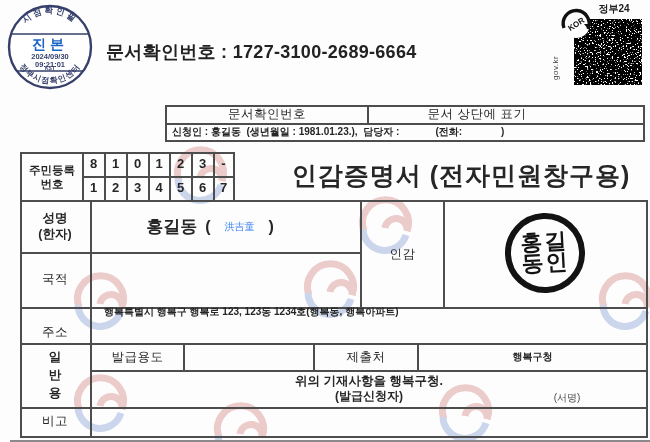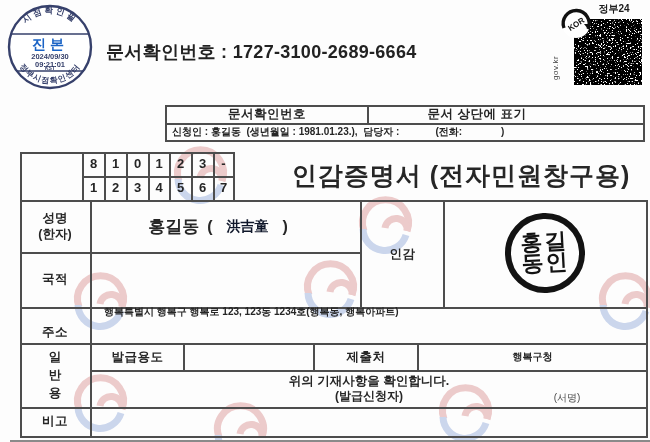--- a/index.html
+++ b/index.html
@@ -4,21 +4,21 @@
 <style>
   html,body{margin:0;padding:0;background:#fff;}
   .doc{position:relative;width:650px;height:442px;background:#fdfdfd;overflow:hidden;
        font-family:"Liberation Sans","DejaVu Sans",sans-serif;color:#262626;}
   .abs{position:absolute;}
   .ln{position:absolute;background:#4d4d4d;z-index:2;}
   .cell{position:absolute;display:flex;align-items:center;justify-content:center;
         text-align:center;color:#262626;z-index:3;line-height:1.25;}
   .wm{position:absolute;z-index:1;opacity:.5;filter:blur(.5px);}
   .digit{font-size:13px;font-weight:600;}
-  .lbl{font-size:12.5px;font-weight:700;letter-spacing:.5px;}
+  .lbl{font-size:12.5px;font-weight:400;letter-spacing:.5px;}
   .val{font-size:10px;font-weight:600;}
   .title{font-size:25px;font-weight:800;letter-spacing:1px;white-space:nowrap;}
   .pre{white-space:pre;}
   .seal{position:absolute;left:505px;top:213px;width:80px;height:80px;box-sizing:border-box;
         border:6px solid #131313;border-radius:50%;display:flex;flex-direction:column;
         align-items:center;justify-content:center;z-index:3;transform:rotate(-3deg);
         font-family:"Liberation Serif","DejaVu Serif",serif;font-weight:900;
         font-size:22px;line-height:.95;letter-spacing:2px;color:#131313;}
   .govkr{position:absolute;left:551px;top:80px;transform:rotate(-90deg);transform-origin:0 0;
          font-size:8px;color:#444;letter-spacing:.5px;z-index:3;}
@@ -141,20 +141,24 @@
   <div class="ln" style="left:213px;top:152px;width:2px;height:48px"></div>
   <div class="ln" style="left:233px;top:152px;width:2px;height:48px"></div>
   <div class="ln" style="left:90px;top:200px;width:2px;height:238px"></div>
   <div class="ln" style="left:360px;top:200px;width:2px;height:109px"></div>
   <div class="ln" style="left:443px;top:200px;width:2px;height:109px"></div>
   <div class="ln" style="left:646px;top:200px;width:2px;height:238px"></div>
   <div class="ln" style="left:183px;top:343px;width:2px;height:29px"></div>
   <div class="ln" style="left:313px;top:343px;width:2px;height:29px"></div>
   <div class="ln" style="left:417px;top:343px;width:2px;height:29px"></div>
 
+  <div class="cell vstack" style="left:22px;top:154px;width:60px;height:46px;font-size:11.5px;font-weight:700">
+    <span>주민등록</span>
+    <span>번호</span>
+  </div>
   <div class="cell digit" style="left:83px;top:153px;width:21px;height:23px">8</div>
   <div class="cell digit" style="left:105px;top:153px;width:21px;height:23px">1</div>
   <div class="cell digit" style="left:127px;top:153px;width:21px;height:23px">0</div>
   <div class="cell digit" style="left:149px;top:153px;width:20px;height:23px">1</div>
   <div class="cell digit" style="left:170px;top:153px;width:21px;height:23px">2</div>
   <div class="cell digit" style="left:192px;top:153px;width:21px;height:23px">3</div>
   <div class="cell digit" style="left:214px;top:153px;width:19px;height:23px">-</div>
   <div class="cell digit" style="left:83px;top:177px;width:21px;height:23px">1</div>
   <div class="cell digit" style="left:105px;top:177px;width:21px;height:23px">2</div>
   <div class="cell digit" style="left:127px;top:177px;width:21px;height:23px">3</div>
@@ -162,24 +166,24 @@
   <div class="cell digit" style="left:170px;top:177px;width:21px;height:23px">5</div>
   <div class="cell digit" style="left:192px;top:177px;width:21px;height:23px">6</div>
   <div class="cell digit" style="left:214px;top:177px;width:19px;height:23px">7</div>
 
   <div class="cell title" style="left:262px;top:156px;width:398px;height:40px">인감증명서 (전자민원창구용)</div>
 
   <div class="cell vstack" style="left:22px;top:202px;width:66px;height:50px;font-size:12.5px;font-weight:700">
     <span>성명</span>
     <span>(한자)</span>
   </div>
-  <div class="cell" style="left:84px;top:202px;width:268px;height:50px">
+  <div class="cell" style="left:76px;top:202px;width:268px;height:50px">
     <span style="font-size:17px;font-weight:800">홍길동</span>
     <span style="font-size:16px;font-weight:600;margin:0 14px 0 8px">(</span>
-    <span style="font-size:14px;font-weight:700;color:#0f172a;font-family:'Liberation Serif','DejaVu Serif',serif">洪吉童</span>
+    <span style="font-size:10px;font-weight:400;color:#3b82f6;font-family:'Liberation Serif','DejaVu Serif',serif">洪吉童</span>
     <span style="font-size:16px;font-weight:600;margin-left:14px">)</span>
   </div>
 
   <div class="cell lbl" style="left:22px;top:254px;width:66px;height:51px">국적</div>
   <div class="cell val" style="left:92px;top:254px;width:268px;height:51px"></div>
 
   <div class="cell lbl" style="left:362px;top:202px;width:81px;height:105px">인감</div>
   <div class="seal">
     <span>홍길</span>
     <span>동인</span>
@@ -190,21 +194,21 @@
 
   <div class="cell vstack" style="left:22px;top:345px;width:66px;height:60px;font-size:12.5px;font-weight:700;line-height:1.45">
     <span>일</span>
     <span>반</span>
     <span>용</span>
   </div>
   <div class="cell lbl" style="left:92px;top:345px;width:91px;height:25px">발급용도</div>
   <div class="cell lbl" style="left:315px;top:345px;width:102px;height:25px">제출처</div>
   <div class="cell val" style="left:419px;top:345px;width:227px;height:25px">행복구청</div>
   <div class="cell vstack" style="left:92px;top:372px;width:554px;height:34px;font-size:12.5px;font-weight:600">
-    <span>위의 기재사항을 확인합니다.</span>
+    <span>위의 기재사항을 행복구청.</span>
     <span style="font-size:12px">(발급신청자)</span>
   </div>
   <div class="sign">(서명)</div>
 
   <div class="cell lbl" style="left:22px;top:409px;width:66px;height:26px">비고</div>
   <div class="cell val" style="left:92px;top:409px;width:554px;height:26px"></div>
 
 </div>
 
 </body></html>

